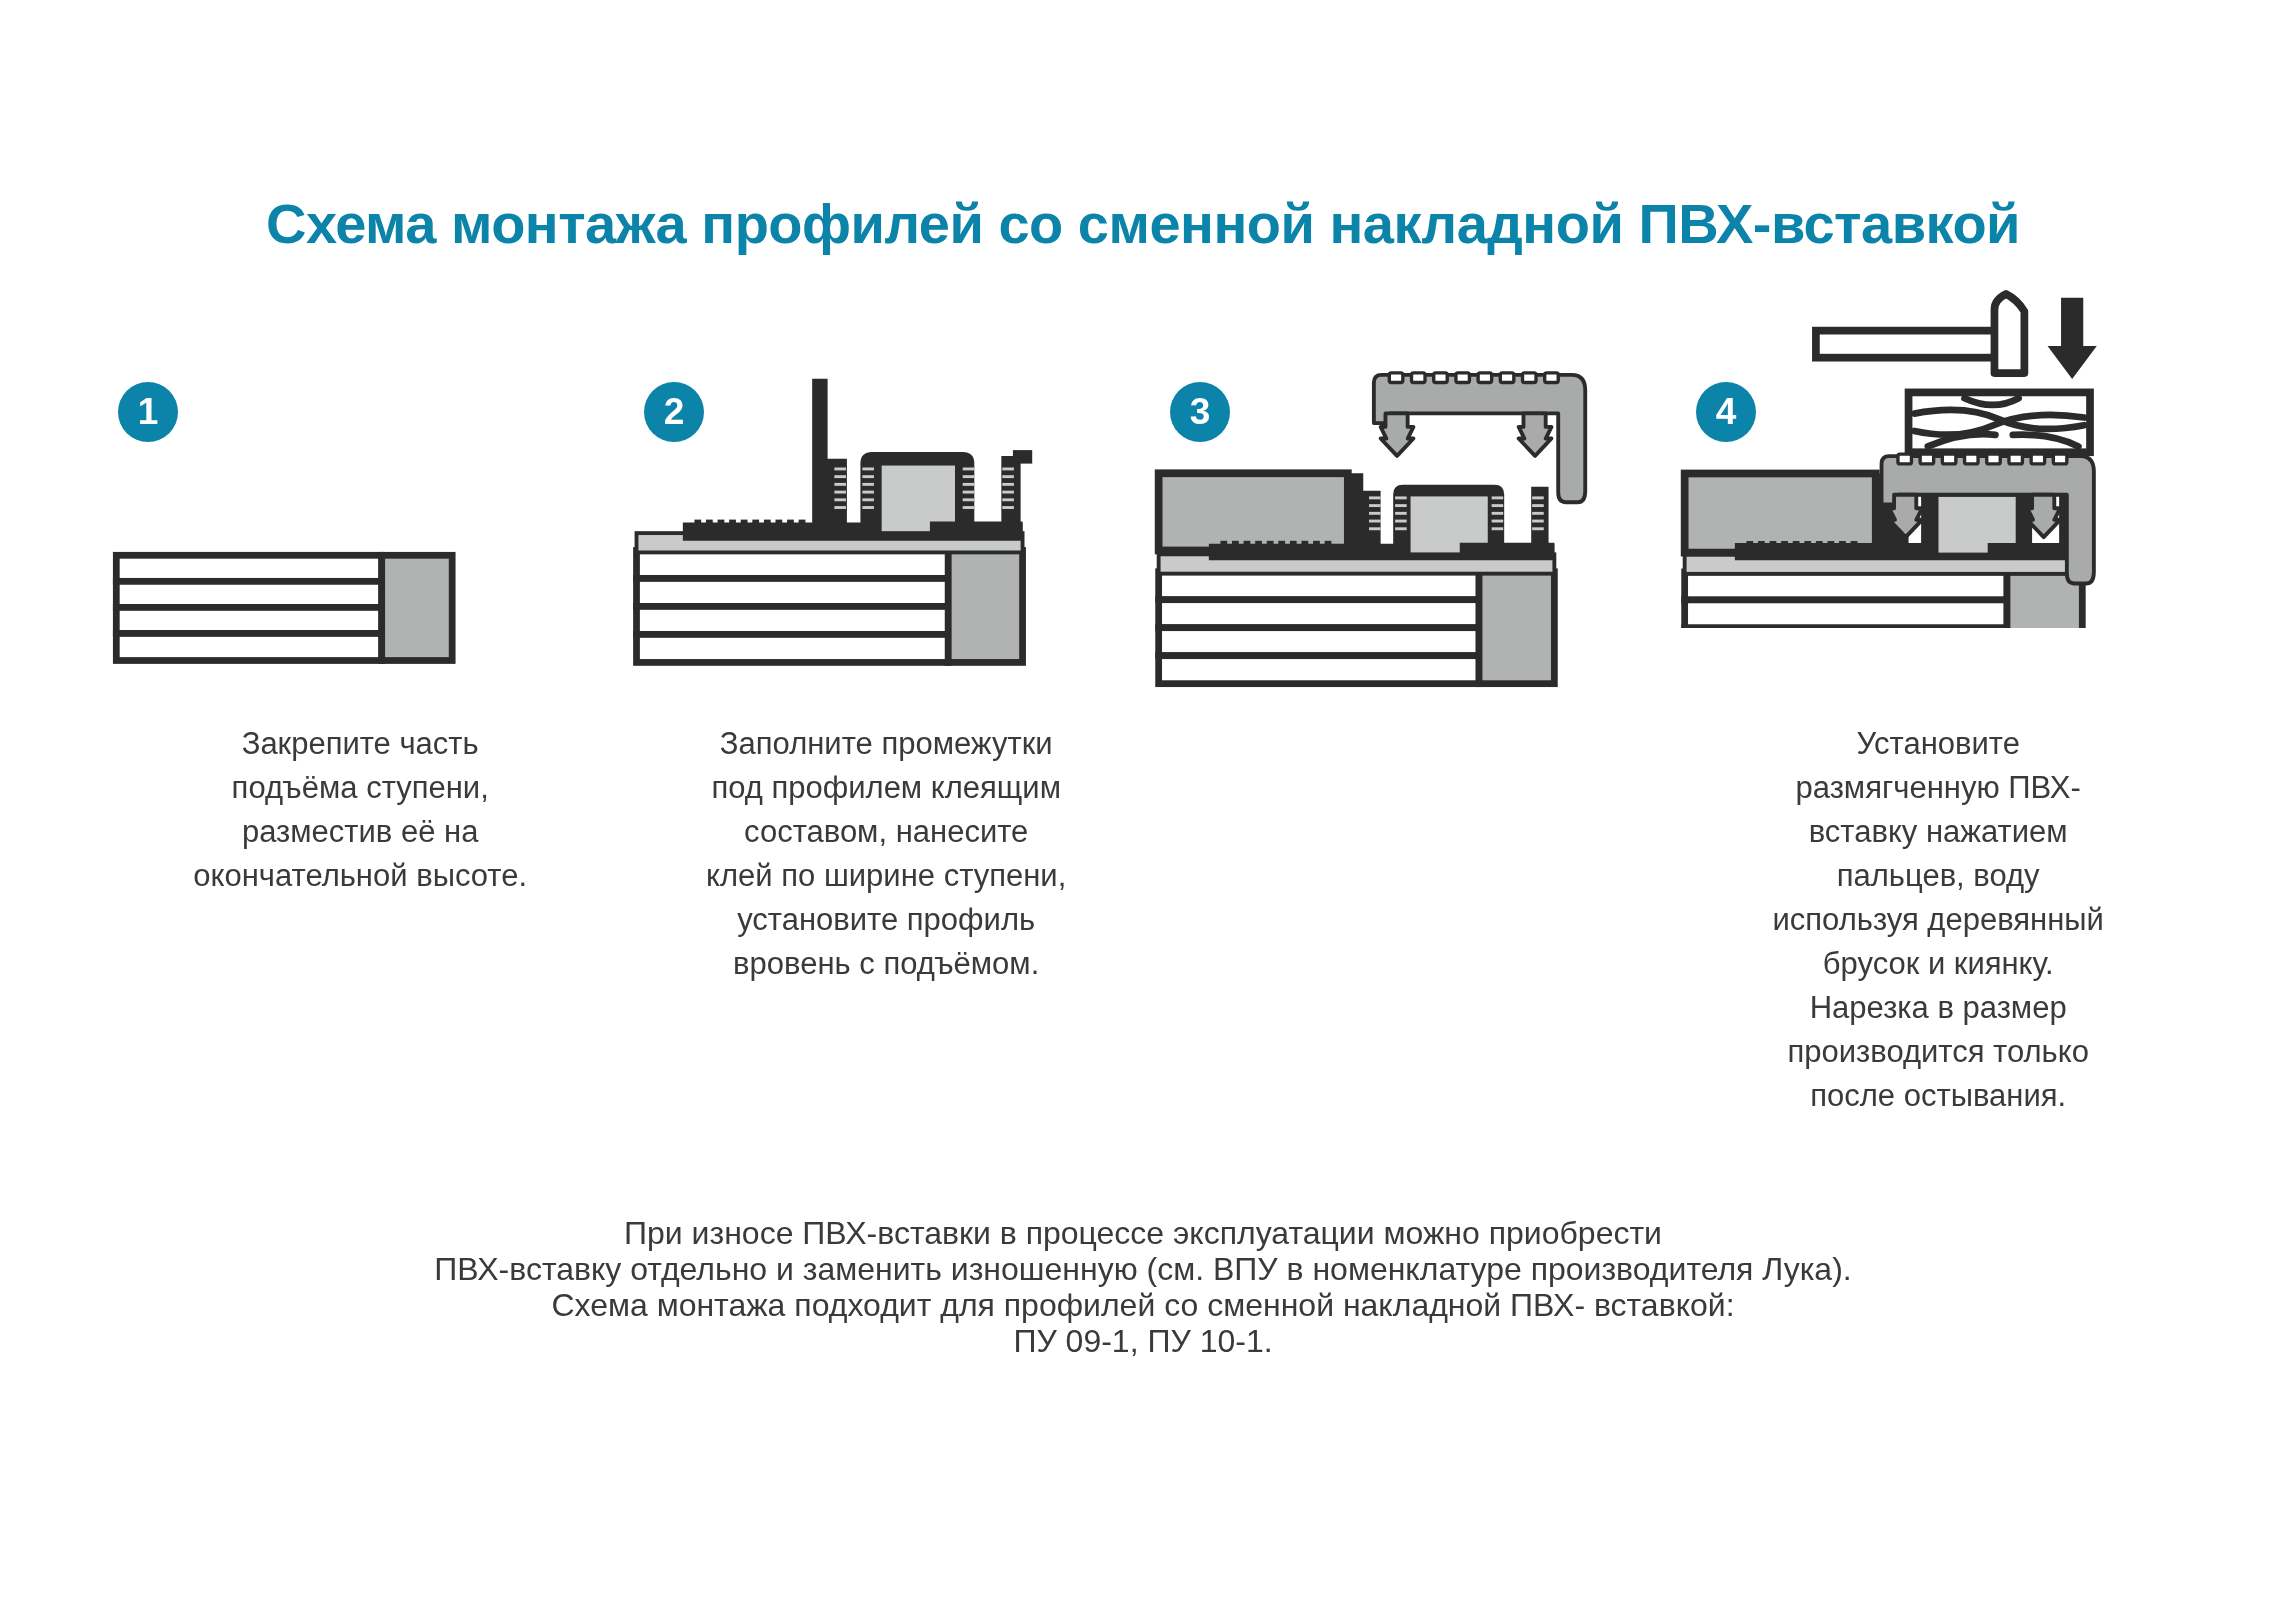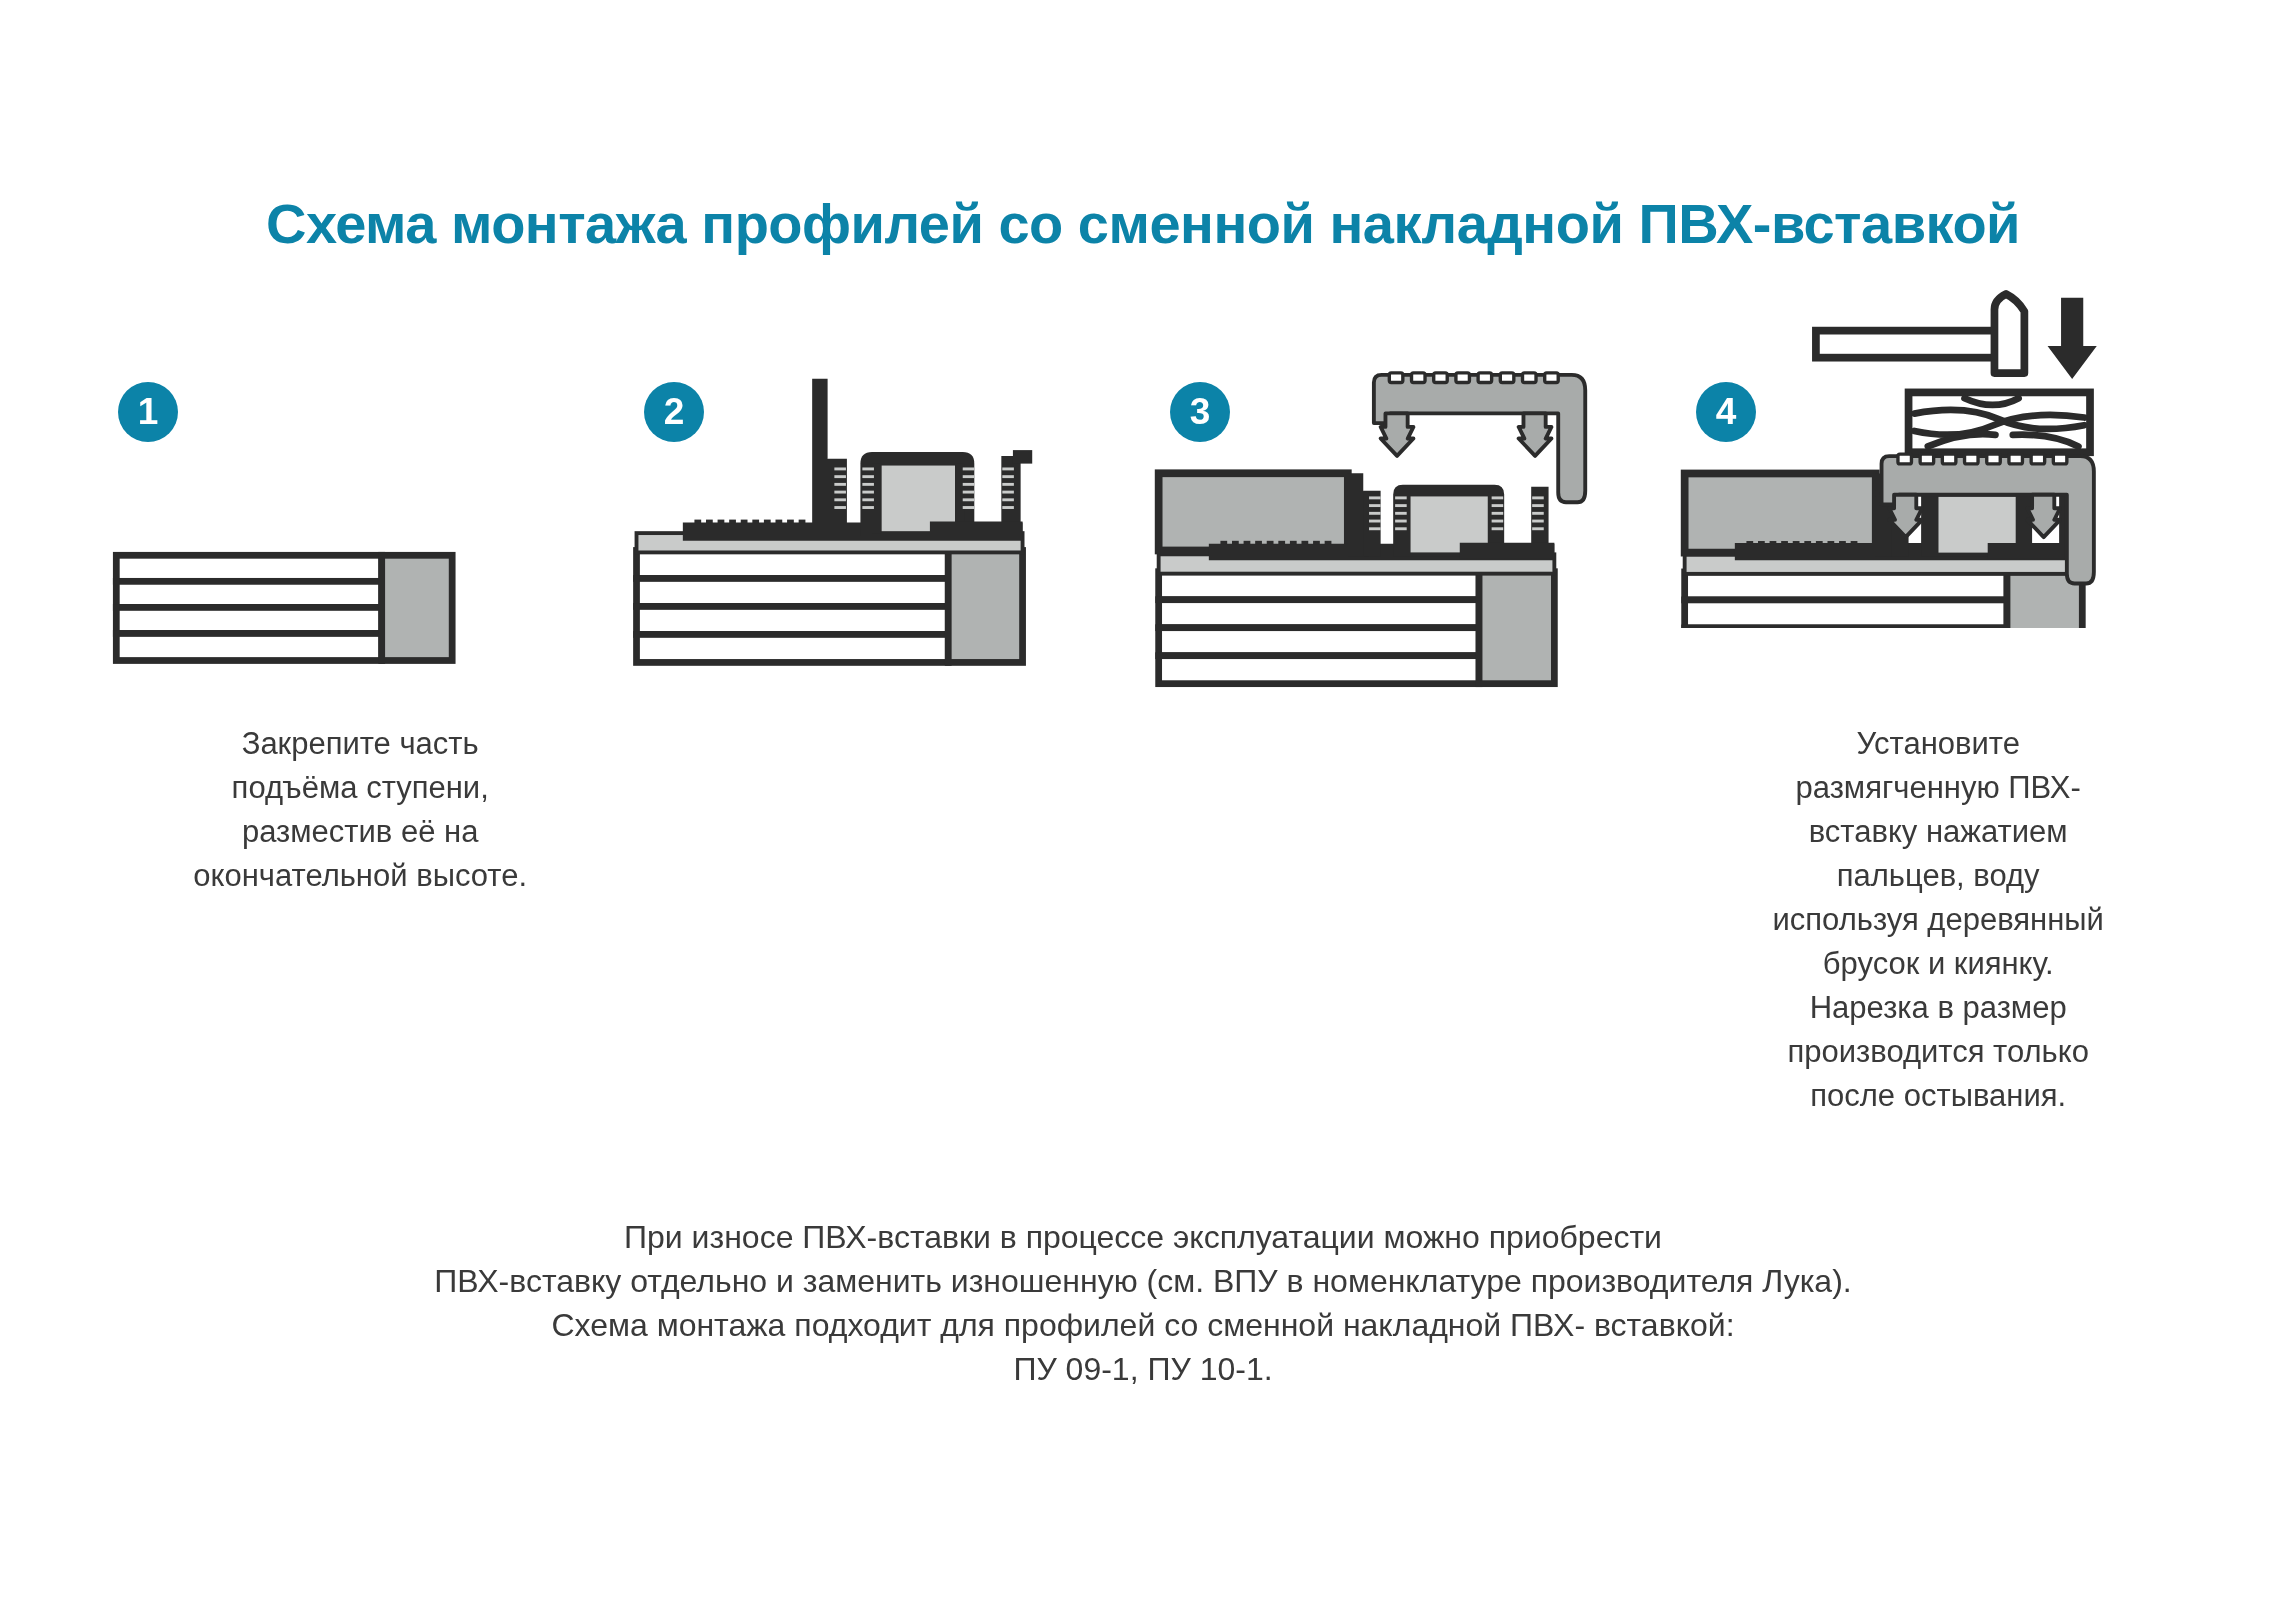--- a/index.html
+++ b/index.html
@@ -79,21 +79,21 @@
     color: #3a3a3a;
     white-space: pre-line;
   }
   .footer {
     position: absolute;
     top: 1215px;
     left: 0;
     width: 2286px;
     text-align: center;
     font-size: 32px;
-    line-height: 44px;
+    line-height: 36px;
     color: #3a3a3a;
     white-space: pre-line;
   }
 </style>
 </head>
 <body>
 
 <div class="page">
 
   <div class="title">Схема монтажа профилей со сменной накладной ПВХ-вставкой</div>
@@ -190,20 +190,26 @@
               <rect x="393" y="104" width="12" height="3"></rect>
                 <rect x="393" y="112" width="12" height="3"></rect>
               <rect x="393" y="120" width="12" height="3"></rect>
                 <rect x="393" y="128" width="12" height="3"></rect>
               <rect x="393" y="136" width="12" height="3"></rect>
                 <rect x="393" y="144" width="12" height="3"></rect>
             </g>
           </g>
         </svg>
       </div>
+      <div class="caption">Заполните промежутки
+под профилем клеящим
+составом, нанесите
+клей по ширине ступени,
+установите профиль
+вровень с подъёмом.</div>
     </div>
 
     <div class="step">
       <div class="badge">3</div>
       <div class="figure">
         <svg width="526" height="338" viewBox="0 0 545 350" xmlns="http://www.w3.org/2000/svg">
 
           <g>
             <path d="M233 16 Q233 8 241 8 L438 8 Q452 8 452 24 L452 128 Q452 140 444 140 L432 140 Q424 140 424 130 L424 48 L250 48 L250 58 L233 58 Z" fill="#a8abaa" stroke="#2b2b2b" stroke-width="4" stroke-linejoin="round"></path>
 

